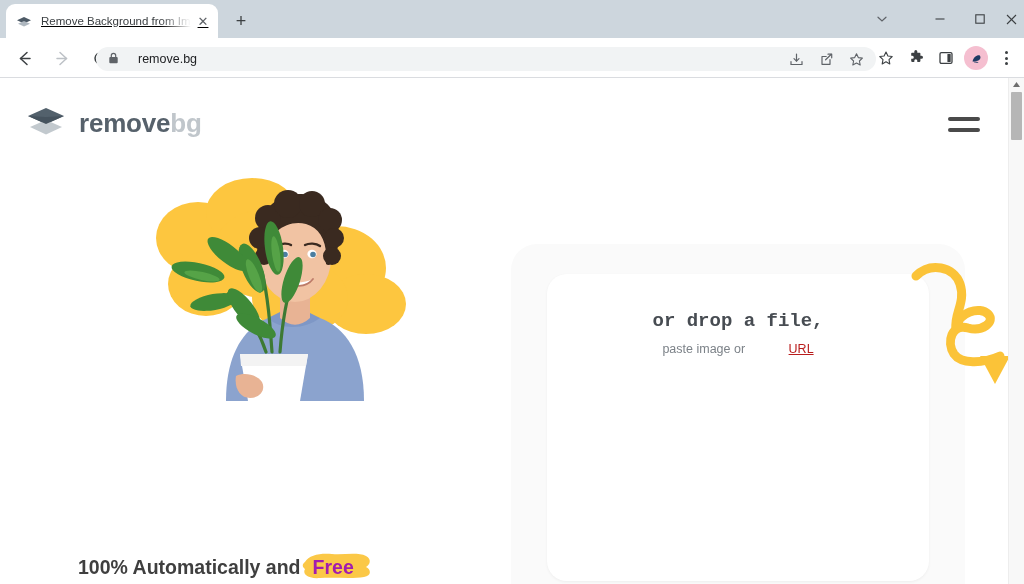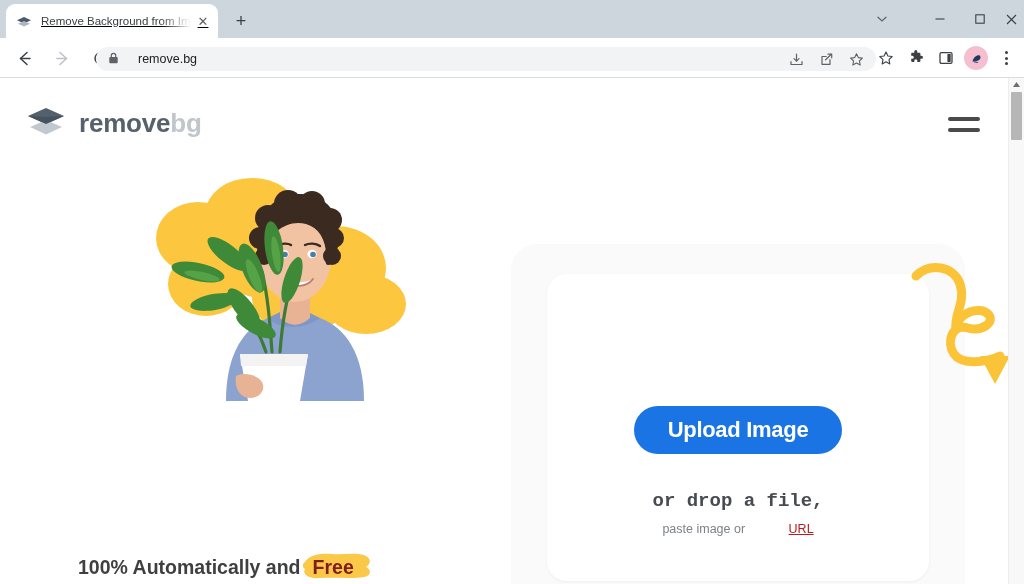--- a/index.html
+++ b/index.html
@@ -126,21 +126,21 @@
   }
   .subhead {
     position: absolute; left: 78px; top: 462px; width: 460px;
     font-size: 19.5px; font-weight: 700; color: #3f3f3f;
     display: flex; align-items: flex-end; white-space: nowrap;
   }
   .free-wrap { position: relative; margin-left: 12px; display: inline-block; }
   .free-mark {
     position: absolute; left: -13px; top: -6px; width: 74px; height: 32px;
   }
-  .free-text { position: relative; color: #7f1d1d; }
+  .free-text { position: relative; color: #a21caf; }
 
   
   .upload-outer {
     position: absolute; left: 511px; top: 150px; width: 454px; height: 400px;
     background: #fafafa; border-radius: 26px;
   }
   .upload-card {
     position: absolute; left: 547px; top: 180px; width: 382px; height: 307px;
     background: #ffffff; border-radius: 20px;
     box-shadow: 0 1px 3px rgba(0,0,0,0.05);
@@ -415,21 +415,20 @@
                      C2 17 2 14 5 12 Z" fill="#fbc847"></path>
           </svg>
         </span>
         <span class="free-text">Free</span>
       </span>
     </div>
 
     <div class="upload-outer"></div>
 
     <div class="upload-card">
-      <button class="upload-btn">Upload Image</button>
       <div class="drop-text">or drop a file,</div>
       <div class="paste-text">
         <span>paste image or</span>
         <span class="paste-link">URL</span>
       </div>
     </div>
 
     <div class="deco-squiggle">
       <svg width="116" height="120" viewBox="0 0 116 120">
         <path d="M8 22 C22 8 46 12 52 30 C58 48 46 60 48 74" stroke="#fbc338" stroke-width="9" fill="none" stroke-linecap="round"></path>

